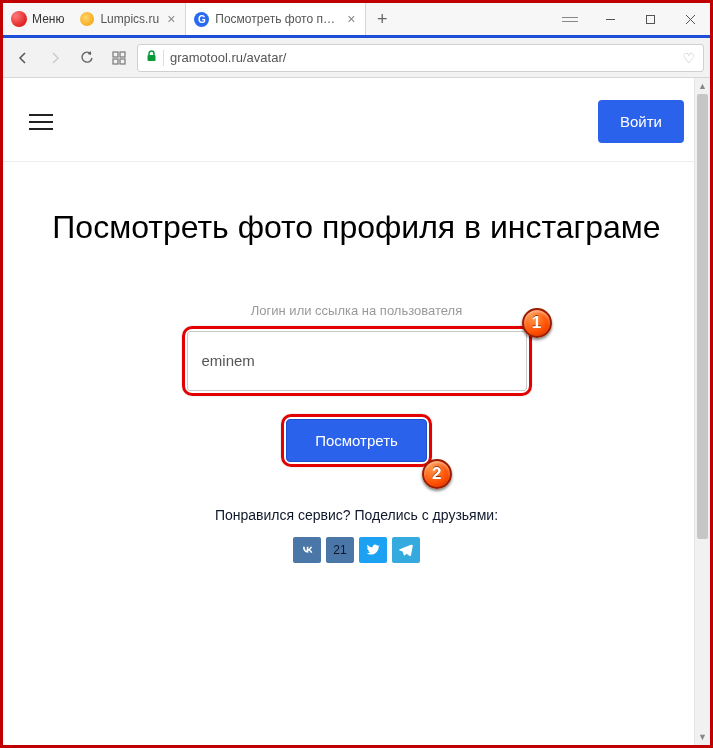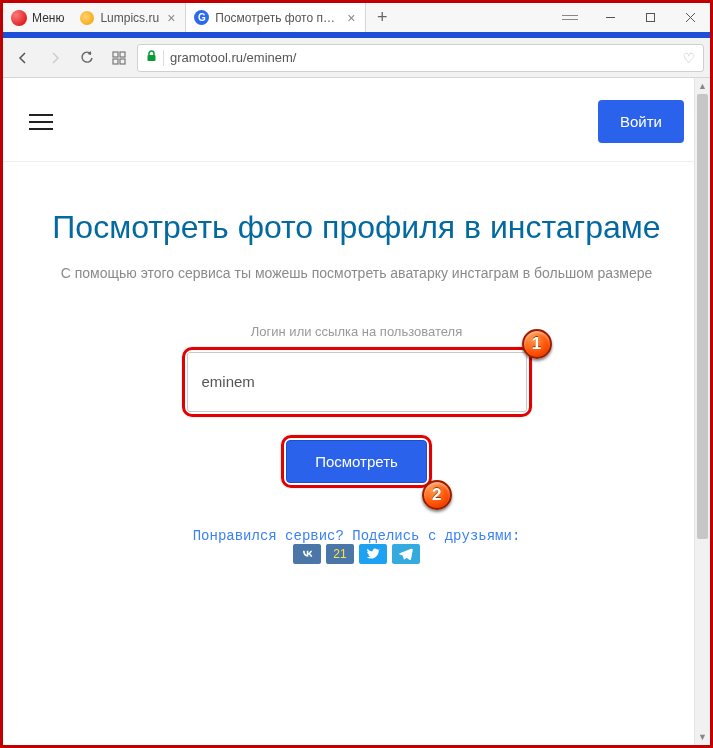--- a/index.html
+++ b/index.html
@@ -20,21 +20,21 @@
     background: #f5f5f5;
     width: 100%;
     height: 100%;
     display: flex;
     flex-direction: column;
   }
   
   .titlebar {
     height: 35px;
     background: #f7f7f7;
-    border-bottom: 6px solid #1d4ed8;
+    border-bottom: 3px solid #1d4ed8;
     display: flex;
     align-items: stretch;
   }
   .opera-menu {
     display: flex;
     align-items: center;
     gap: 5px;
     padding: 0 8px;
     font-size: 12px;
     color: #333;
@@ -170,21 +170,21 @@
     border-radius: 4px;
     font-weight: 500;
   }
   .hero {
     text-align: center;
     padding: 45px 30px 20px;
   }
   .hero h1 {
     font-size: 32px;
     font-weight: 400;
-    color: #0369a1;
+    color: #000000;
     line-height: 1.3;
     margin-bottom: 14px;
   }
   .hero p {
     font-size: 14px;
     color: #8a8a8a;
     line-height: 1.5;
     max-width: 600px;
     margin: 0 auto;
   }
@@ -245,32 +245,32 @@
   .badge.b1 { top: -18px; right: -20px; }
   .badge.b2 { bottom: -22px; right: -20px; }
 
   .share {
     text-align: center;
     margin-top: 40px;
     padding-bottom: 40px;
   }
   .share p {
     font-size: 14px;
-    color: #3b82f6;
-    font-family: Liberation Mono, monospace;
+    color: #0f172a;
+    margin-bottom: 14px;
   }
   .share-row {
     display: flex;
     justify-content: center;
     gap: 5px;
   }
   .sbtn {
-    height: 20px;
-    display: flex; align-items: center; justify-content: center;
-    color: #fde047; font-size: 12px; font-weight: bold;
+    height: 26px;
+    display: flex; align-items: center; justify-content: center;
+    color: #0f172a; font-size: 12px; font-weight: bold;
     border-radius: 2px;
   }
   .vk { background: #4a76a8; width: 28px; }
   .vk-count { background: #4a76a8; padding: 0 7px; font-size: 12px; font-weight: normal; }
   .tw { background: #1da1f2; width: 28px; }
   .tg { background: #34aadf; width: 28px; }
   .social-icon svg { width: 15px; height: 15px; fill: #fff; }
 
   .scrollbar {
     position: absolute;
@@ -367,40 +367,39 @@
         </svg>
       </div>
       <div class="url-field">
         <span class="lock-icon">
           <svg width="11" height="12">
               <rect x="1.5" y="5" width="8" height="6" rx="1" fill="#0a9a3a"></rect>
               <path d="M3 5 V3.5 a2.5 2.5 0 0 1 5 0 V5" fill="none" stroke="#0a9a3a" stroke-width="1.5"></path>
             </svg>
         </span>
         <span class="url-sep"></span>
-        <span>gramotool.ru/eminem/</span>
+        <span>gramotool.ru/avatar/</span>
         <span style="flex:1"></span>
         <span class="heart">♡</span>
       </div>
     </div>
 
     <div class="page">
       <div class="page-inner">
         <div class="site-header">
           <div class="hamburger">
             <span></span>
               <span></span>
               <span></span>
           </div>
           <button class="login-btn">Войти</button>
         </div>
 
         <div class="hero">
           <h1>Посмотреть фото профиля в инстаграме</h1>
-          <p>С помощью этого сервиса ты можешь посмотреть аватарку инстаграм в большом размере</p>
         </div>
 
         <div class="form-area">
           <div class="field-label">Логин или ссылка на пользователя</div>
 
           <div class="input-wrap">
             <div class="callout c1">
               <input class="username" type="text" value="eminem" style="">
             </div>
             <div class="badge b1">1</div>

